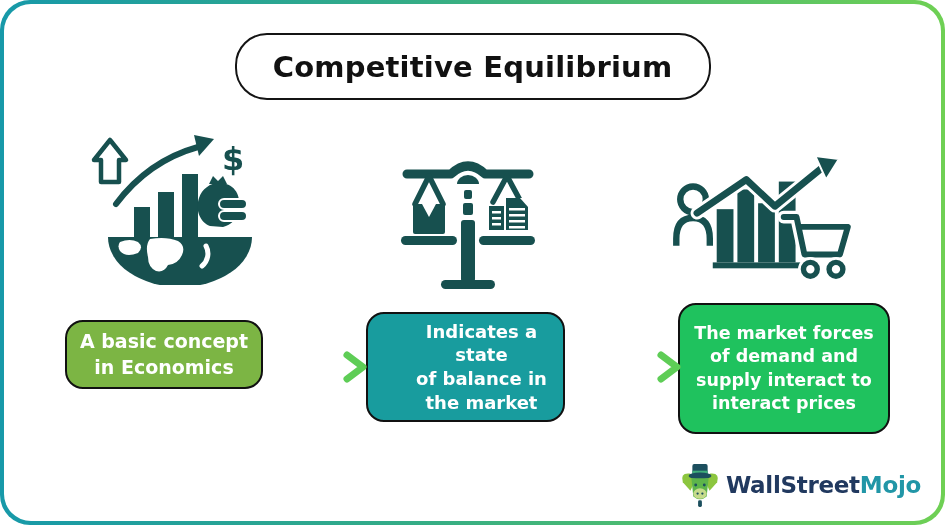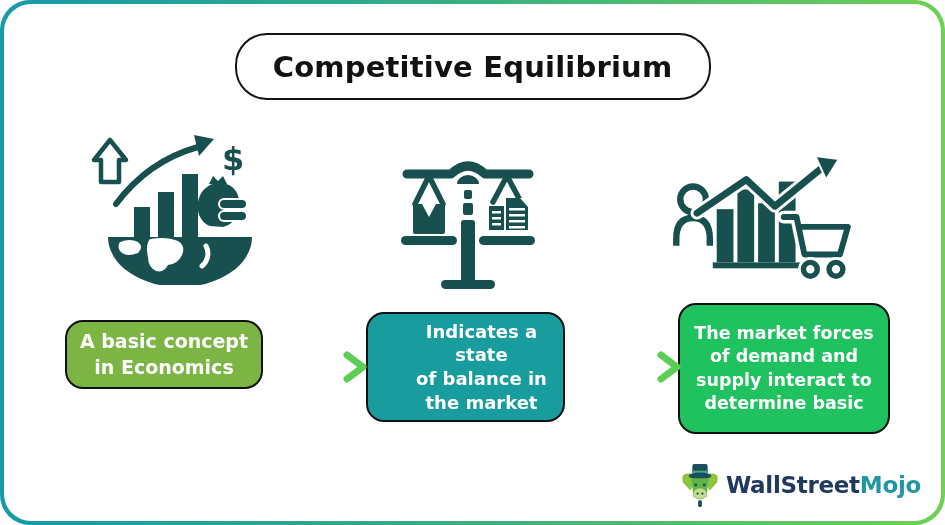--- a/index.html
+++ b/index.html
@@ -180,21 +180,21 @@
     </div>
     <div class="step step-2">
       <span>Indicates a state
 of balance in
 the market</span>
     </div>
     <div class="step step-3">
       <span>The market forces
 of demand and
 supply interact to
-determine basic</span>
+interact prices</span>
     </div>
 
     <div class="arrow arrow-1">
       <svg viewBox="0 0 108 36" xmlns="http://www.w3.org/2000/svg">
         <defs>
           <linearGradient id="ag1" x1="0" y1="0" x2="1" y2="0">
             <stop offset="0" stop-color="#1E95A5"></stop>
             <stop offset="1" stop-color="#6DCE5B"></stop>
           </linearGradient>
         </defs>

